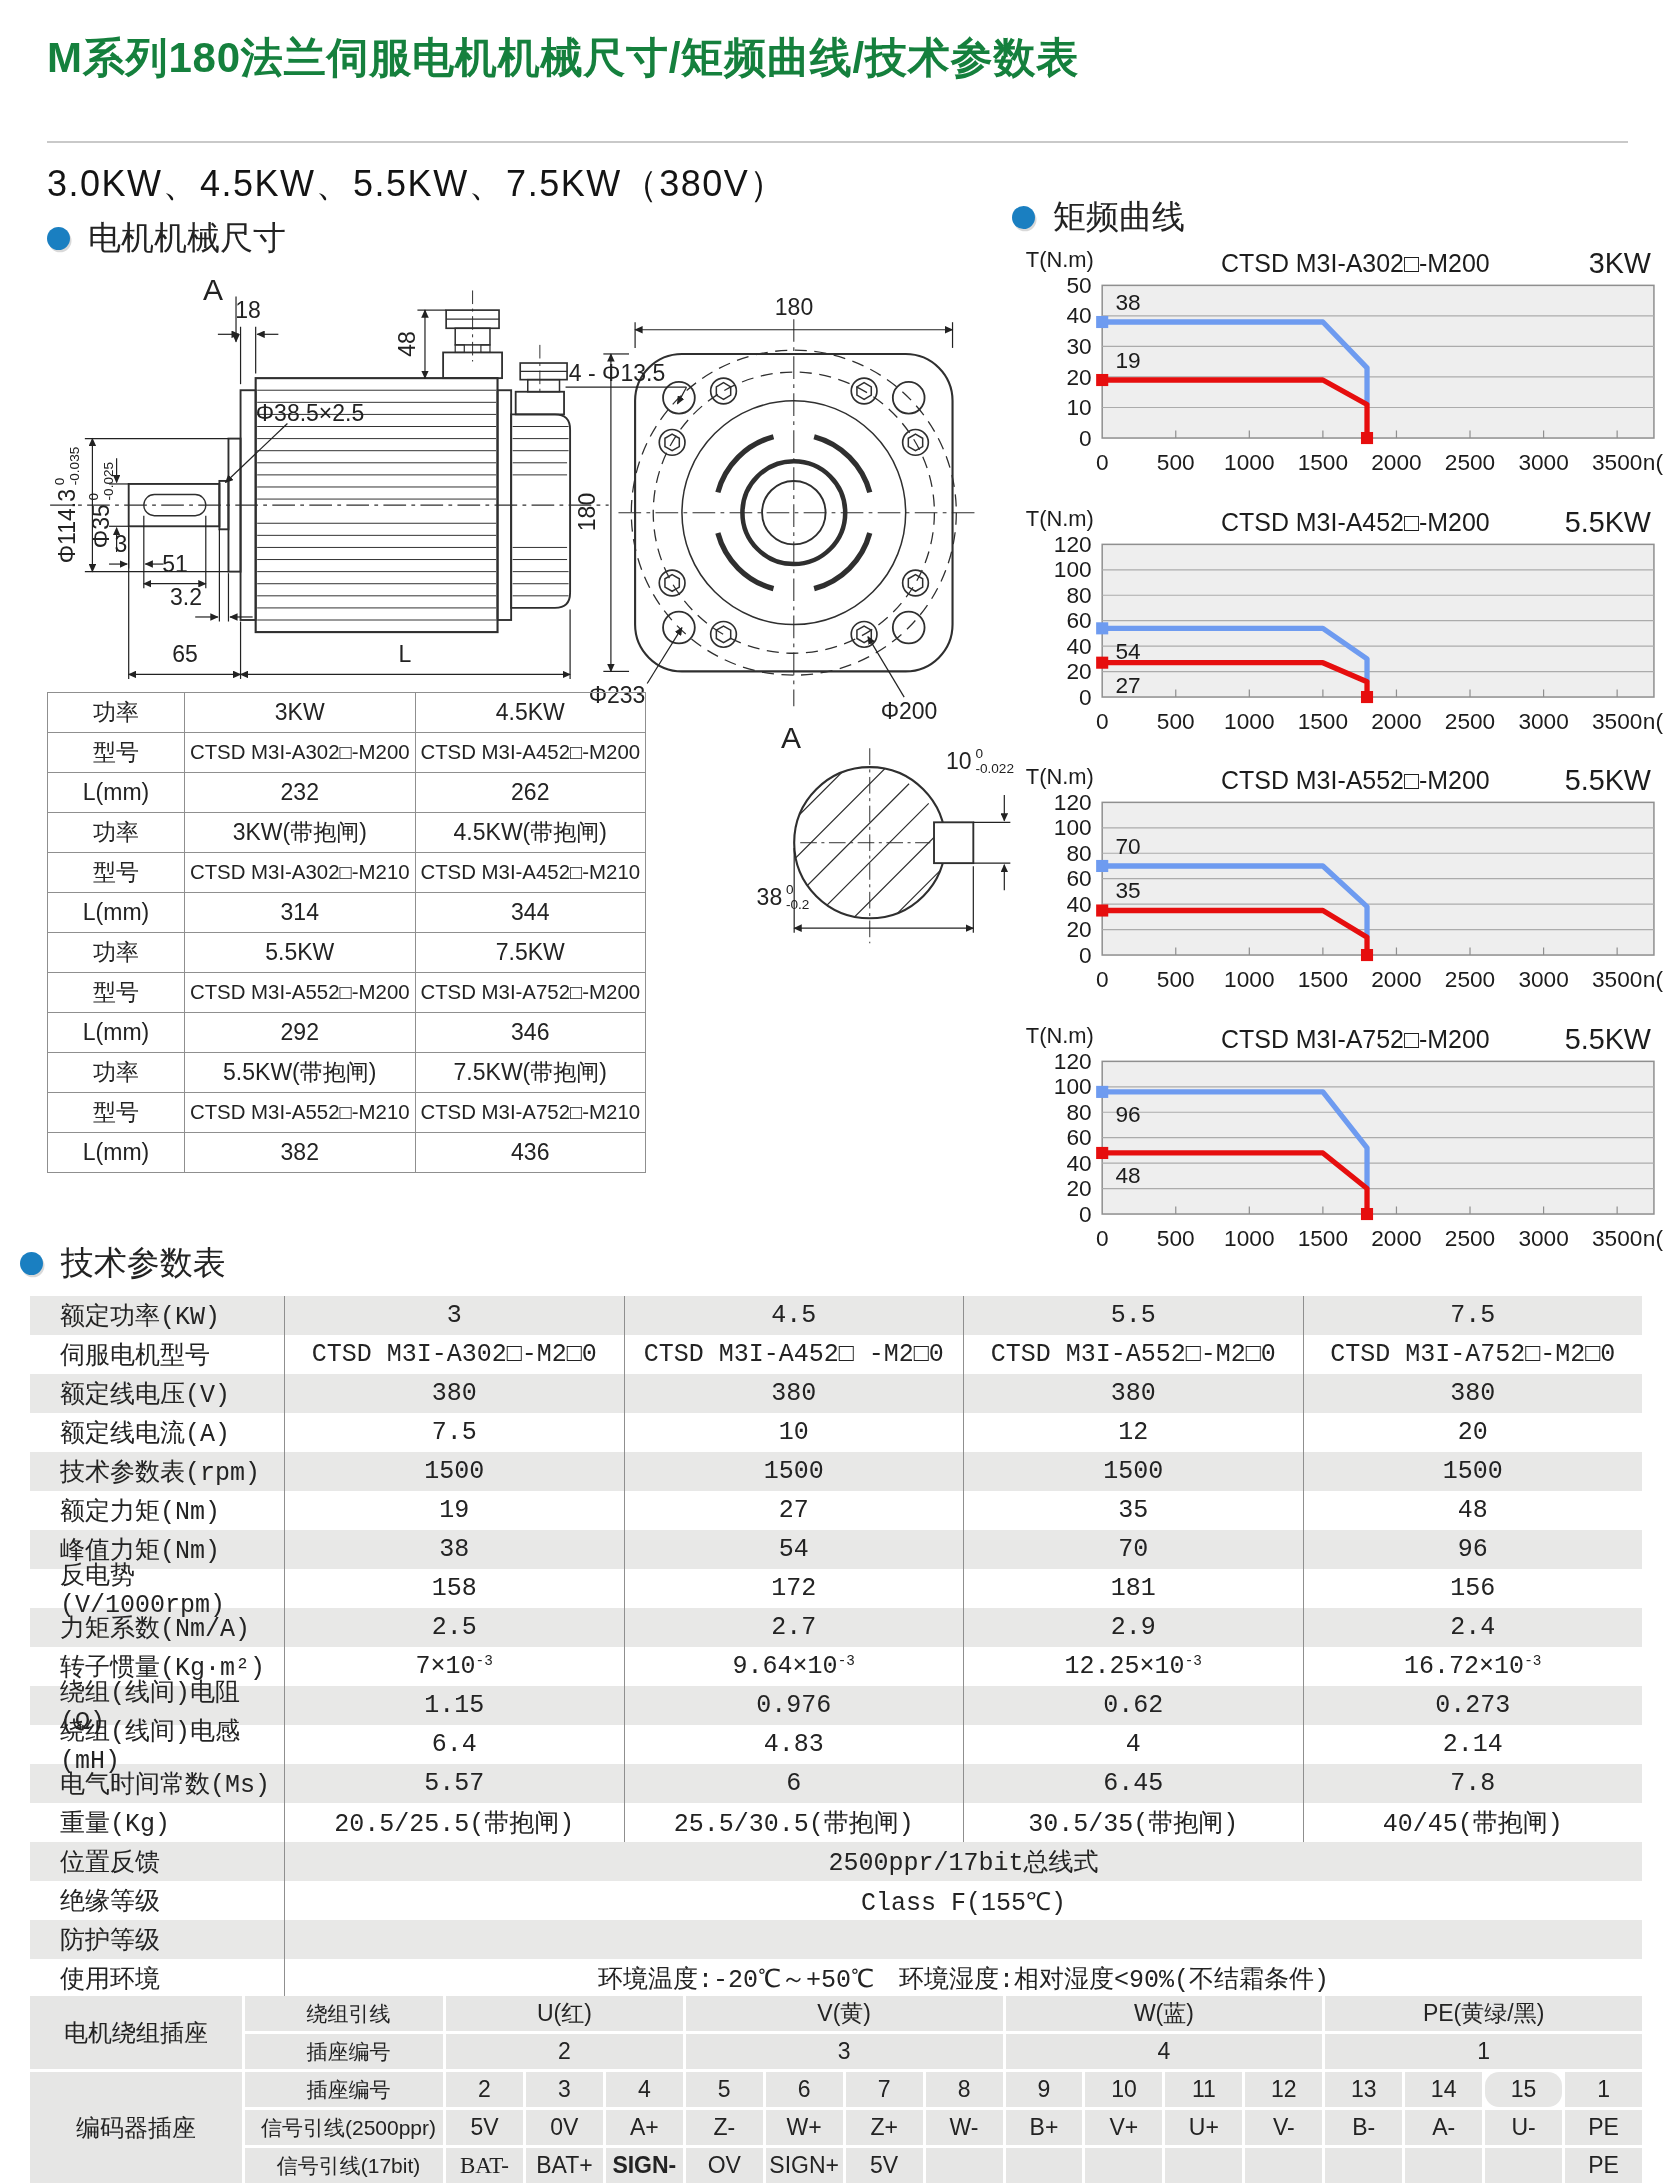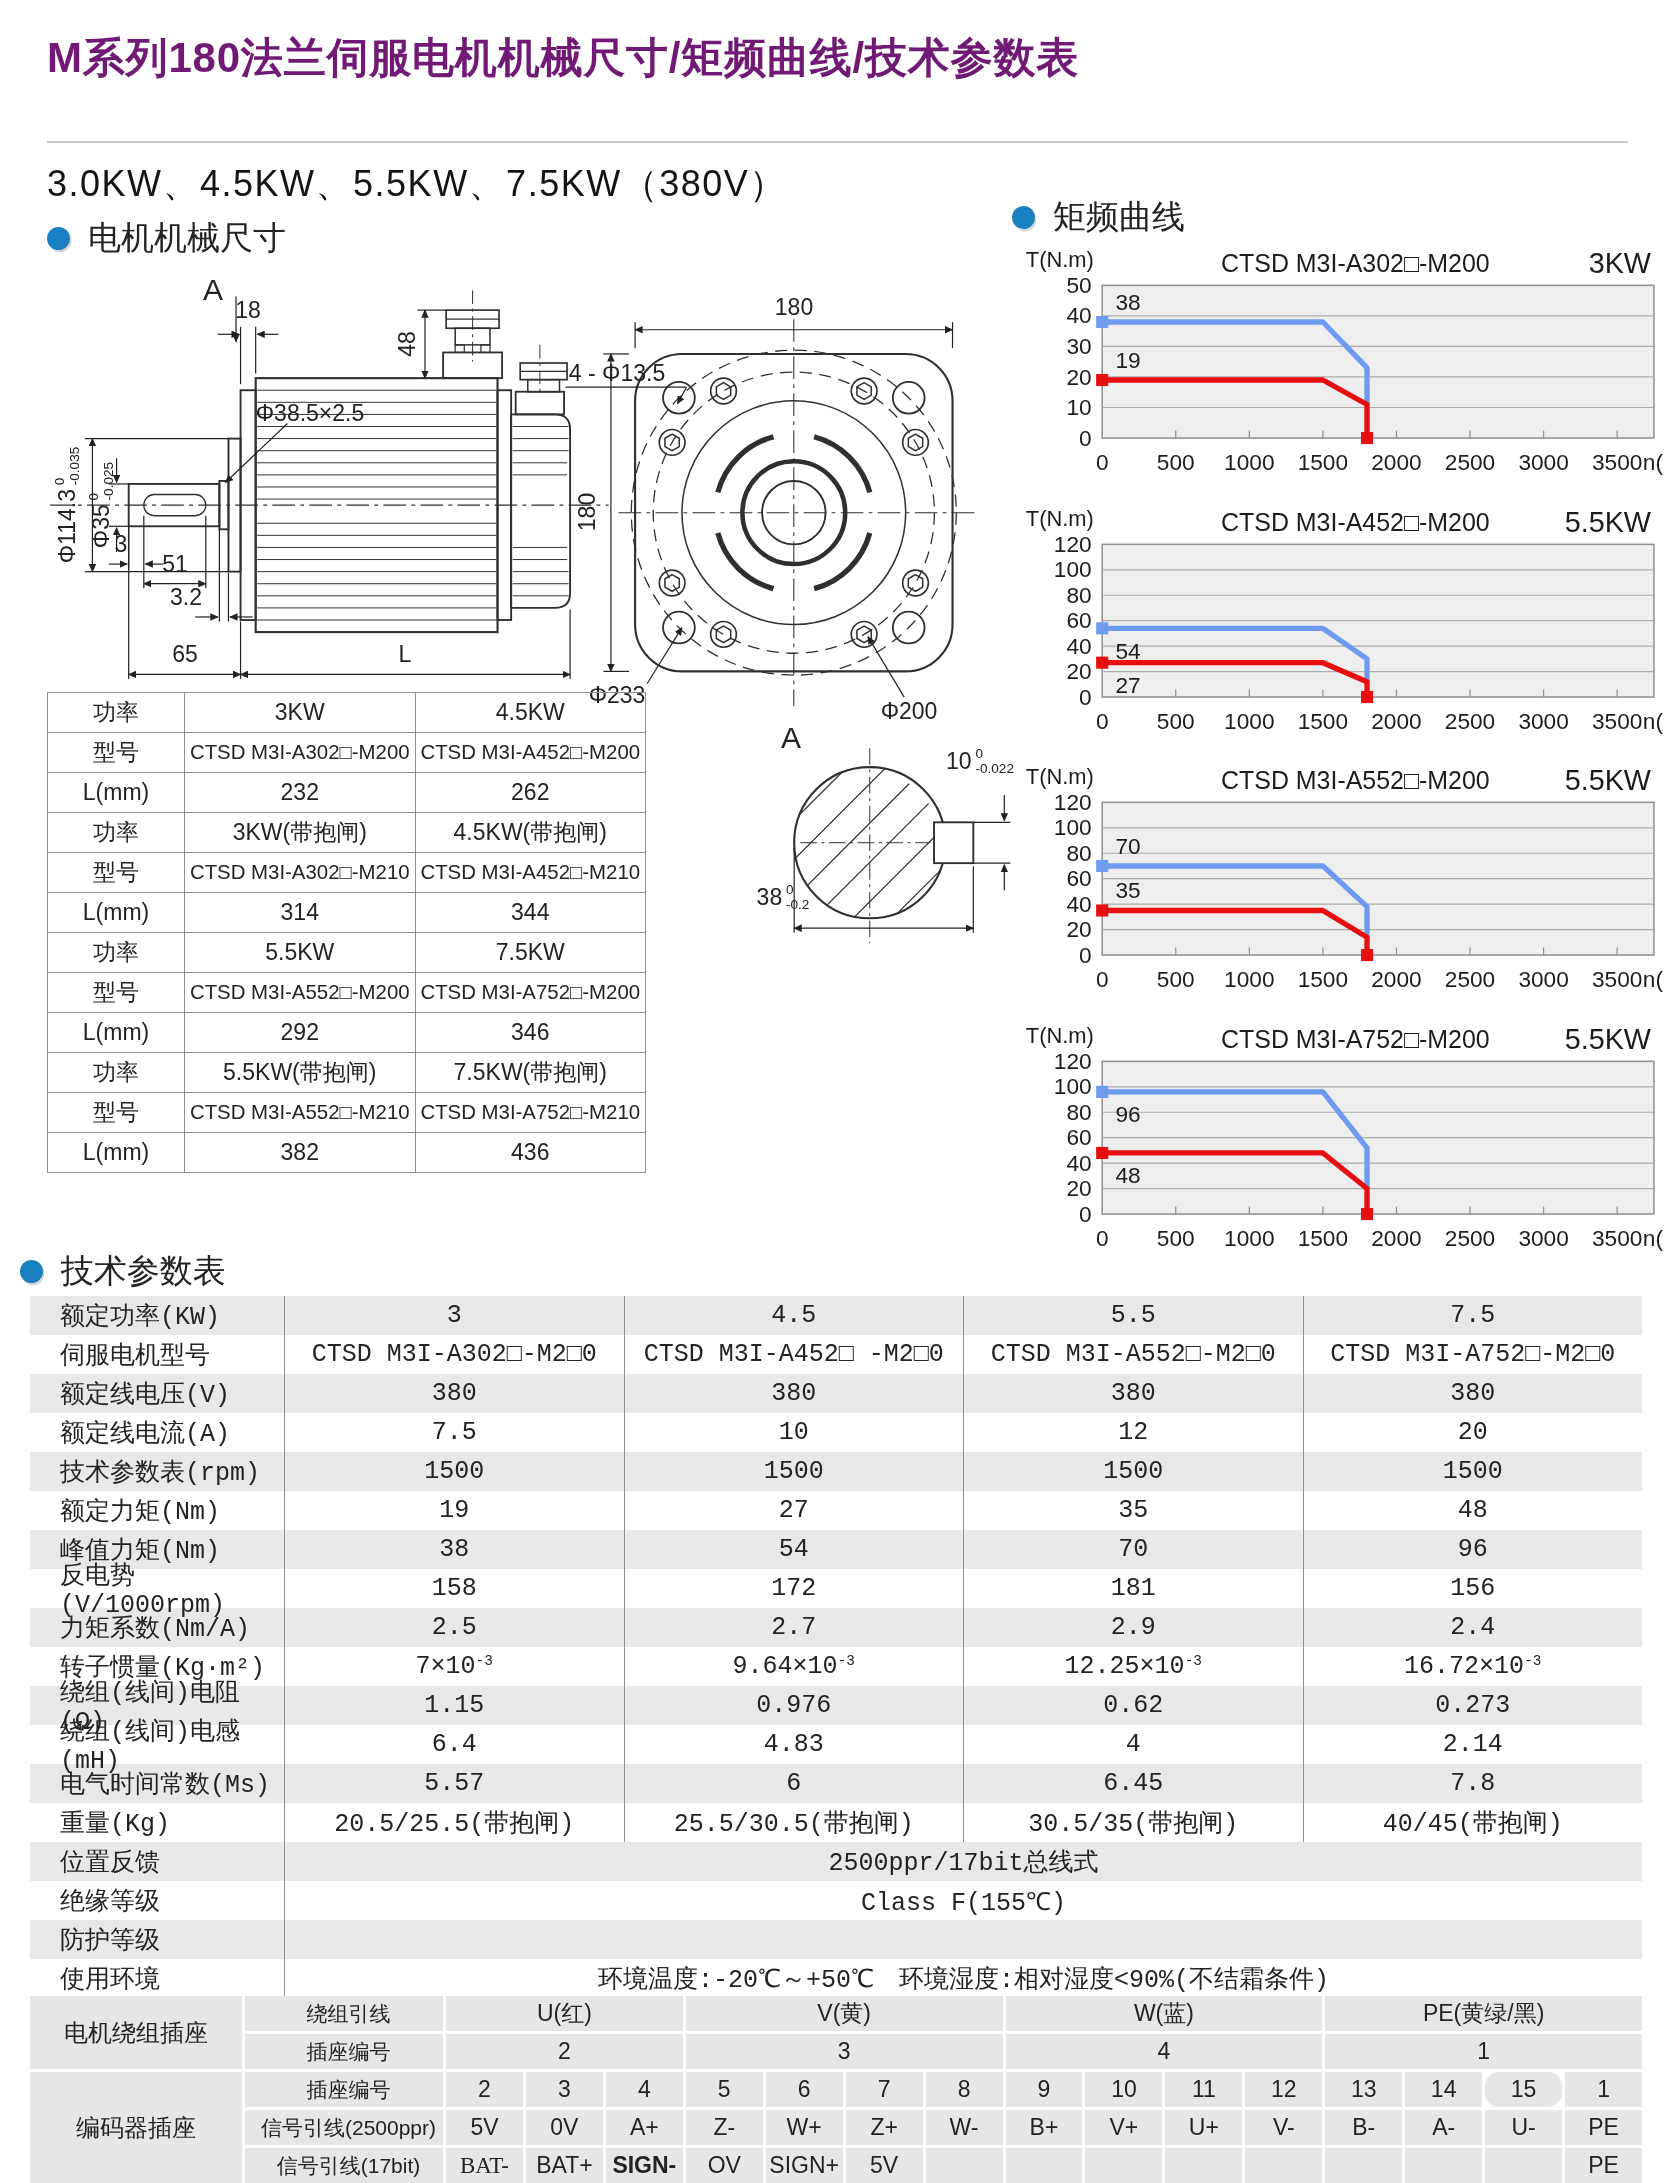--- a/index.html
+++ b/index.html
@@ -1,18 +1,18 @@
 <!DOCTYPE html>
 <html style="font-size:12px"><head>
 <meta charset="utf-8">
 <style>
   html,body{margin:0;padding:0;background:#fff;}
   .page{position:relative;width:1673px;height:2183px;background:#ffffff;overflow:hidden;
         font-family:"Liberation Sans","DejaVu Sans",sans-serif;color:#1c1c1c;}
-  .title{position:absolute;left:47px;top:30px;font-size:42px;font-weight:bold;color:#701a75;letter-spacing:0.8px;}
+  .title{position:absolute;left:47px;top:30px;font-size:42px;font-weight:bold;color:#15803d;letter-spacing:0.8px;}
   .rule{position:absolute;left:47px;right:45px;top:141px;border-top:2.3px solid #c9c9c9;}
   .subtitle{position:absolute;left:47px;top:160px;font-size:36px;color:#141414;letter-spacing:1.5px;}
   .sech{position:absolute;display:flex;align-items:center;gap:18px;font-size:33px;color:#232323;}
   .bullet{width:23px;height:23px;border-radius:50%;background:#1a7fc1;box-shadow:1.5px 2.3px 0 #d9d9d9;flex:0 0 auto;}
   .drawing{position:absolute;left:38px;top:263px;width:975px;height:454px;}
   .shaft{position:absolute;left:741px;top:718px;width:318px;height:257px;}
   .dlabel{position:absolute;font-size:23px;color:#222;white-space:nowrap;transform:translate(-50%,-50%);}
   .dlabel.rot{transform:translate(-50%,-50%) rotate(-90deg);}
   .dlabel.big{font-size:30px;}
   .tol{display:inline-flex;align-items:center;}
@@ -49,21 +49,21 @@
   <div class="subtitle">3.0KW、4.5KW、5.5KW、7.5KW（380V）</div>
 
   <div class="sech" style="left:47px;top:216px;">
     <span class="bullet"></span>
     <span>电机机械尺寸</span>
   </div>
   <div class="sech" style="left:1012px;top:195px;">
     <span class="bullet"></span>
     <span>矩频曲线</span>
   </div>
-  <div class="sech" style="left:19.7px;top:1241px;margin-top:8px;">
+  <div class="sech" style="left:19.7px;top:1241px;">
     <span class="bullet"></span>
     <span>技术参数表</span>
   </div>
 
   <div class="drawing">
     <svg width="975" height="454" viewBox="0 0 1290 600">
       <defs>
         <marker id="ar" markerWidth="12" markerHeight="10" refX="10" refY="5" orient="auto-start-reverse" markerUnits="userSpaceOnUse">
           <path d="M0,0 L11,5 L0,10 Z" fill="#222"></path>
         </marker>

